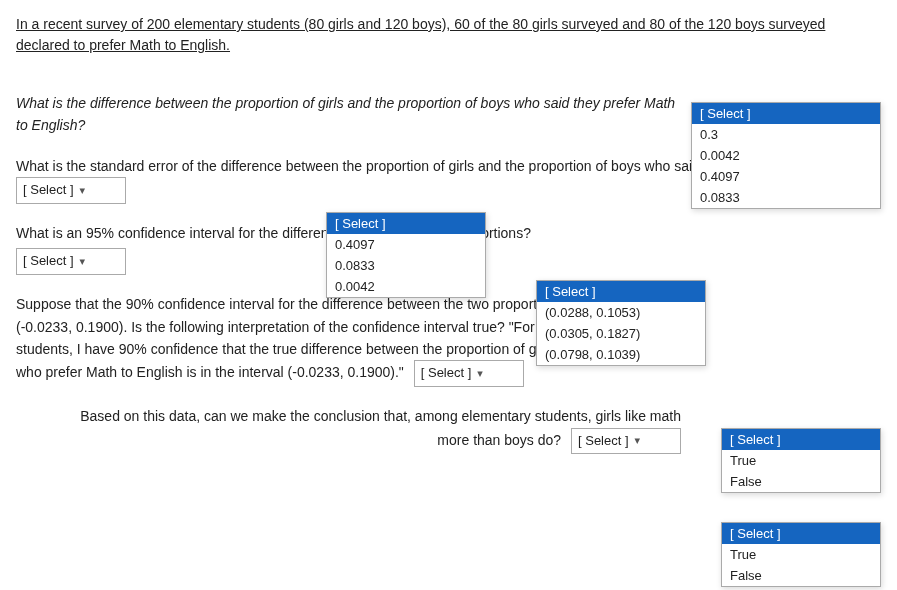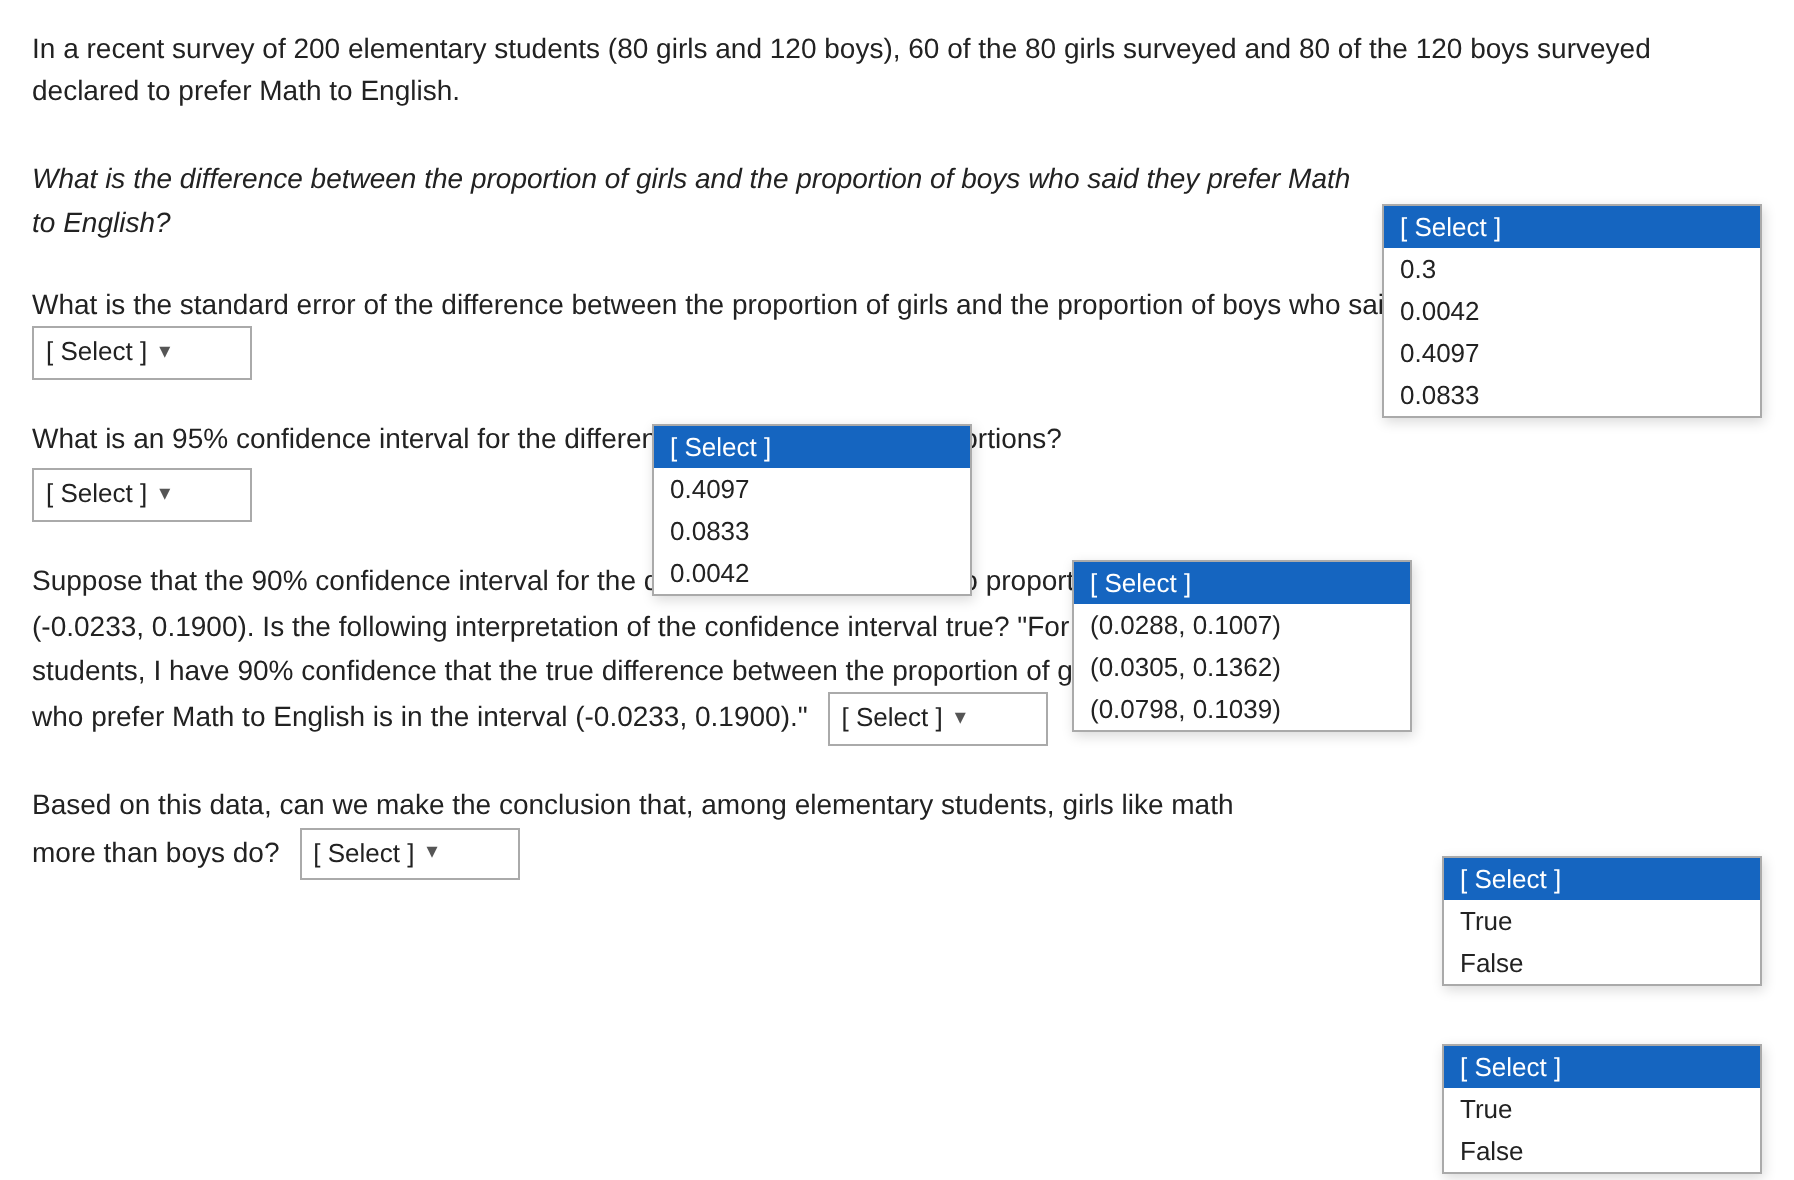--- a/index.html
+++ b/index.html
@@ -7,22 +7,23 @@
       font-family: Arial, sans-serif;
       font-size: 14px;
       color: #222;
       background: #fff;
       padding: 14px 16px;
       width: 897px;
       min-height: 590px;
       position: relative;
     }
     .intro {
-      margin-bottom: 22px;
+      margin-bottom: 36px;
       line-height: 1.5;
+      text-decoration: underline;
     }
     .question-block {
       margin-bottom: 18px;
       line-height: 1.6;
       position: relative;
     }
     .question-text {
       display: inline;
     }
     .dropdown-inline {
@@ -141,22 +142,22 @@
     <div>What is an 95% confidence interval for the difference between the two proportions?</div>
     <div style="margin-top: 4px;">
       <span class="dropdown-inline">
         <span>[ Select ]</span>
       </span>
     </div>
   </div>
 
   <div class="popup q3-popup">
     <div class="popup-item selected">[ Select ]</div>
-    <div class="popup-item">(0.0288, 0.1007)</div>
-    <div class="popup-item">(0.0305, 0.1362)</div>
+    <div class="popup-item">(0.0288, 0.1053)</div>
+    <div class="popup-item">(0.0305, 0.1827)</div>
     <div class="popup-item">(0.0798, 0.1039)</div>
   </div>
 
   <div class="question-block" style="margin-top: 10px; padding-right: 200px;">
     <div>
       Suppose that the 90% confidence interval for the difference between the two proportions is<br>
       (-0.0233, 0.1900). Is the following interpretation of the confidence interval true? "For all elementary<br>
       students, I have 90% confidence that the true difference between the proportion of girls and boys<br>
       who prefer Math to English is in the interval (-0.0233, 0.1900)."
       <span style="margin-left: 6px;">
@@ -166,21 +167,21 @@
       </span>
     </div>
   </div>
 
   <div class="popup q4-popup">
     <div class="popup-item selected">[ Select ]</div>
     <div class="popup-item">True</div>
     <div class="popup-item">False</div>
   </div>
 
-  <div class="question-block" style="margin-top: 10px; padding-right: 200px;">
+  <div class="question-block" style="margin-top: 10px; padding-right: 200px; text-align: right;">
     <div>
       Based on this data, can we make the conclusion that, among elementary students, girls like math<br>
       more than boys do?
       <span style="margin-left: 6px;">
         <span class="dropdown-inline">
           <span>[ Select ]</span>
         </span>
       </span>
     </div>
   </div>

